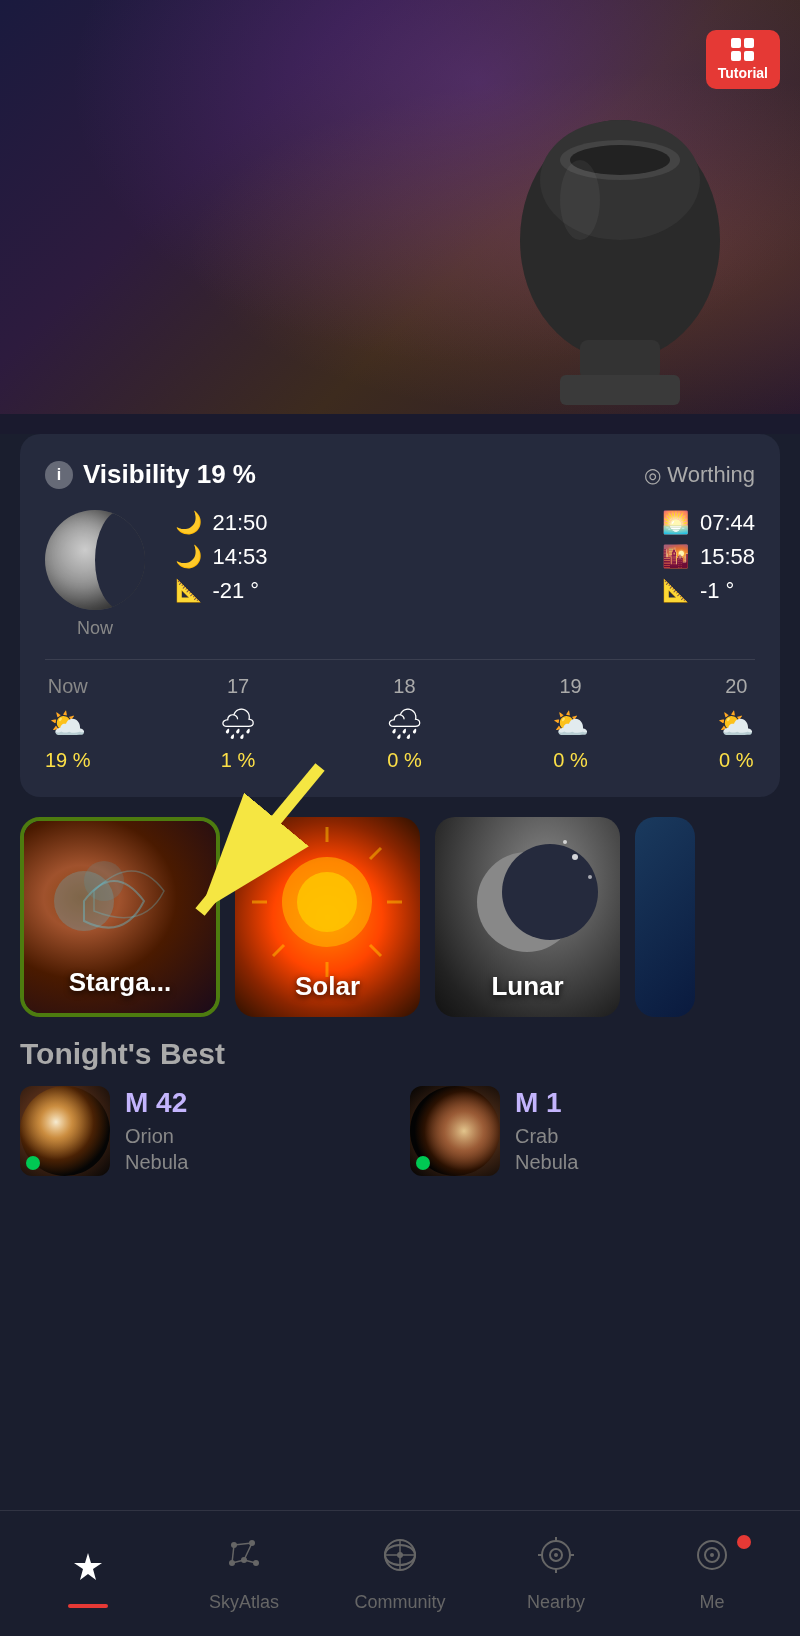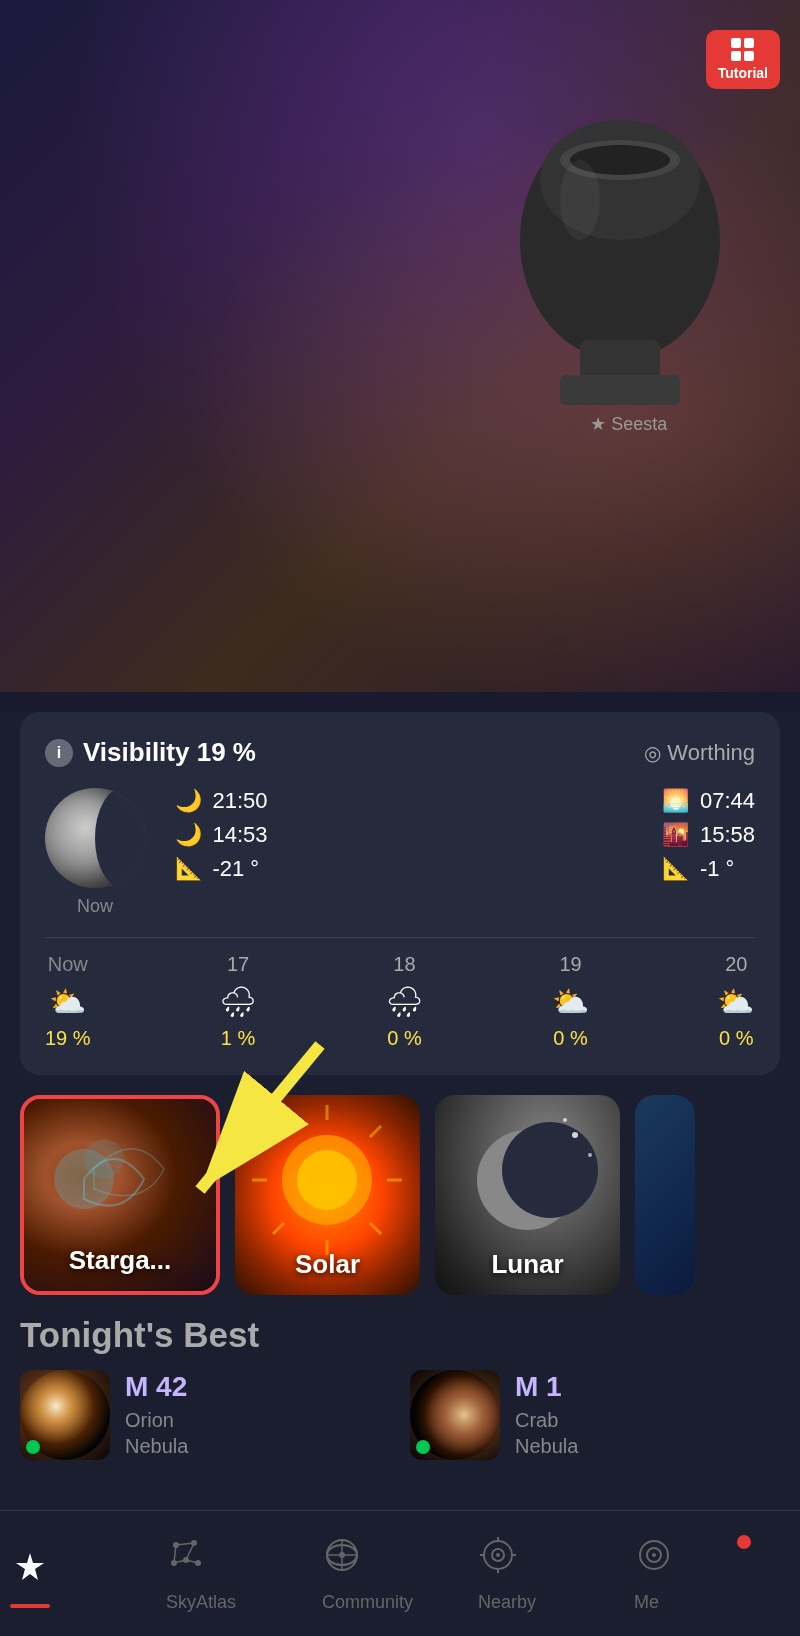--- a/index.html
+++ b/index.html
@@ -10,21 +10,21 @@
       background: #1a1a2e;
       font-family: -apple-system, BlinkMacSystemFont, 'Helvetica Neue', Arial, sans-serif;
       color: #ffffff;
       overflow-x: hidden;
     }
 
     
     .hero {
       position: relative;
       width: 100%;
-      height: 692px;
+      height: 414px;
       background: linear-gradient(135deg, #1a1a3e 0%, #2d1b3e 30%, #3d2b1e 60%, #2a1a2e 100%);
       overflow: hidden;
     }
     .hero::before {
       content: '';
       position: absolute;
       top: 0; left: 0; right: 0; bottom: 0;
       background: radial-gradient(ellipse at 60% 20%, rgba(120, 60, 180, 0.4) 0%, transparent 60%),
                   radial-gradient(ellipse at 80% 60%, rgba(180, 100, 60, 0.3) 0%, transparent 50%);
     }
@@ -271,21 +271,21 @@
     }
     .mode-card {
       flex: 0 0 185px;
       height: 200px;
       border-radius: 20px;
       position: relative;
       overflow: hidden;
       cursor: pointer;
     }
     .mode-card.stargazing {
-      border: 4px solid #ef4444;
+      border: 4px solid #4d7c0f;
       flex: 0 0 200px;
     }
     .mode-card-bg {
       width: 100%;
       height: 100%;
       border-radius: 16px;
     }
     .stargazing-bg {
       background: radial-gradient(ellipse at 30% 40%, #8B4513 0%, #A0522D 20%, #4a1a00 50%, #1a0a1a 100%);
     }
@@ -302,21 +302,21 @@
       transform: translateX(-50%);
       font-size: 26px;
       font-weight: 700;
       color: white;
       text-shadow: 0 2px 6px rgba(0,0,0,0.8);
       white-space: nowrap;
     }
 
     
     .section-title {
-      font-size: 35px;
+      font-size: 30px;
       font-weight: 700;
       color: #aaa;
       margin: 20px 0 15px;
     }
 
     .best-items {
       display: flex;
       gap: 20px;
     }
     .best-item {
@@ -375,20 +375,21 @@
       background: #1a1e2e;
       border-top: 1px solid rgba(255,255,255,0.1);
       display: flex;
       align-items: center;
       justify-content: space-around;
       padding: 0 10px;
     }
     .nav-item {
       display: flex;
       flex-direction: column;
+      align-items: center;
       gap: 8px;
       flex: 1;
       cursor: pointer;
       position: relative;
     }
     .nav-icon {
       font-size: 36px;
       color: #666;
     }
     .nav-icon.active {

